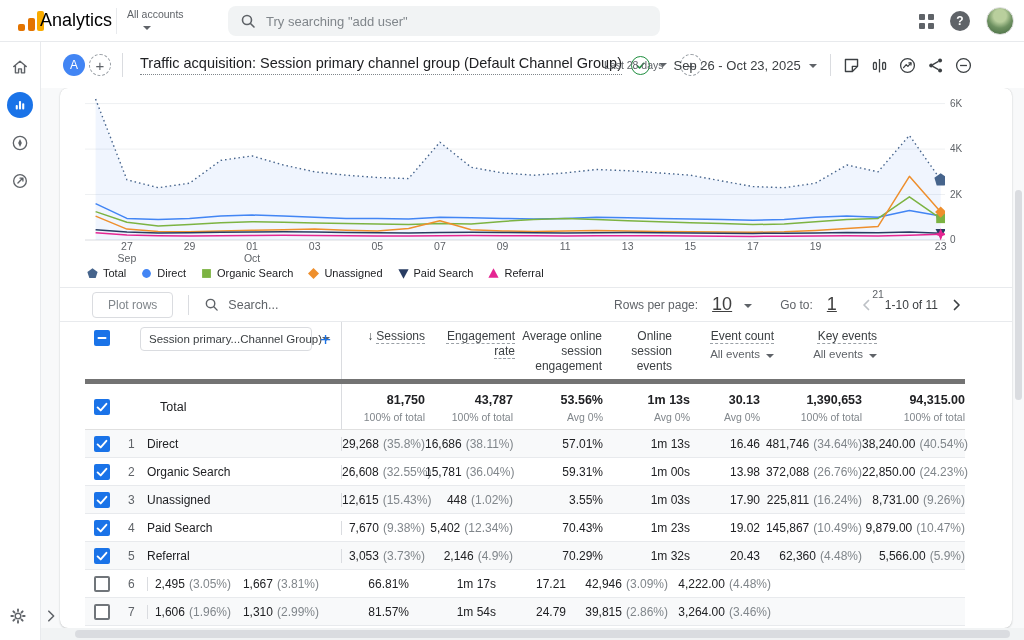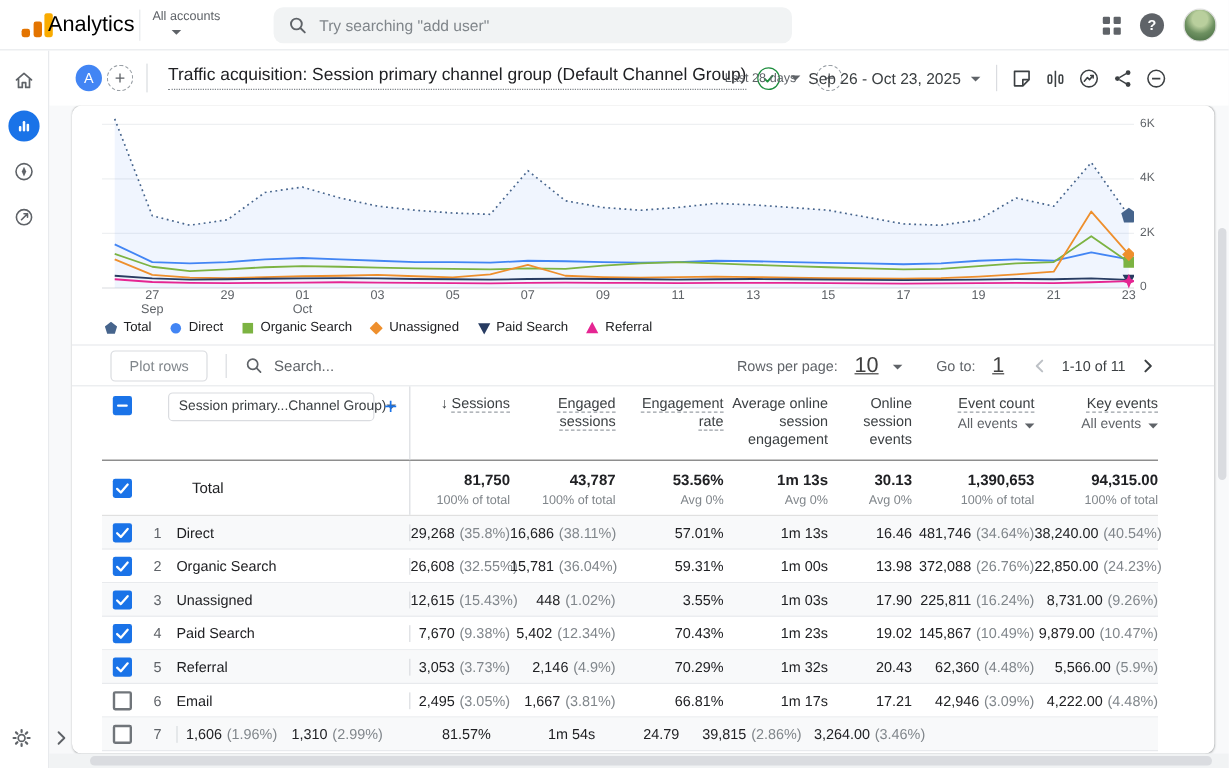--- a/index.html
+++ b/index.html
@@ -79,21 +79,21 @@
   .tsearch { display:flex; align-items:center; gap:9px; color:#5f6368; font-size:12.5px; }
   .pager { margin-left:auto; padding-right:48px; display:flex; align-items:center; font-size:12px; color:#5f6368; }
   .pager .val { color:#404040; font-size:18px;text-decoration:underline; }
   .rpp-val { margin-left:14px; } .rpp-caret { margin:2px 0 0 12px; }
   .goto-lab { margin-left:28px; } .goto-val { margin-left:14px; }
   .chev { margin-left:22px; display:flex; align-items:center; }
   .range { margin:0 10px; color:#3c4043; }
 
   
   .thead { position:absolute; left:25px; top:234px; width:880px; height:62px; display:flex;
-           border-bottom:1px solid #737373; }
+           border-bottom:5px solid #737373; }
   .cell-check { width:40px; padding:8px 0 0 9px; }
   .cell-dim { width:216px; padding:5px 0 0 15px; display:flex; align-items:flex-start; gap:8px; }
   .dim-select { width:172px; border:1px solid #dadce0; border-radius:4px; padding:5px 8px; font-size:11.5px;
                 color:#3c4043; display:flex; align-items:center; justify-content:space-between; white-space:nowrap; }
   .dim-plus { color:#1a73e8; font-size:19px; line-height:22px; margin-top:2px; }
   .hcell { text-align:right; padding-top:7px; font-size:12px; color:#3c4043; line-height:15px; }
   .hcell .u { text-decoration:underline dashed #9aa0a6 1px; text-underline-offset:3px; }
   .hfilter { margin-top:3px; color:#5f6368; font-size:11.5px; }
   .hfilter .caret { margin-left:6px; }
   .sortarrow { font-size:12px; margin-right:3px; color:#3c4043; }
@@ -290,21 +290,21 @@
 Oct</span>
       <span class="xtick" style="left: 234.7px;">03</span>
       <span class="xtick" style="left: 297.3px;">05</span>
       <span class="xtick" style="left: 359.9px;">07</span>
       <span class="xtick" style="left: 422.5px;">09</span>
       <span class="xtick" style="left: 485.1px;">11</span>
       <span class="xtick" style="left: 547.7px;">13</span>
       <span class="xtick" style="left: 610.3px;">15</span>
       <span class="xtick" style="left: 672.9px;">17</span>
       <span class="xtick" style="left: 735.5px;">19</span>
-      <span class="xtick" style="left: 798.1px;">21</span>
+      <span class="xtick" style="left: 798.1px; margin-top: 48px;">21</span>
       <span class="xtick" style="left: 860.7px;">23</span>
     </div>
   <div class="legend" id="legend">
       <div class="legend-item">
         <svg width="11" height="11" viewBox="0 0 11 11">
           <polygon points="5.5,0.2 10.6,4.0 8.7,10.1 2.3,10.1 0.4,4.0" fill="#46648c"></polygon>
         </svg>
         <span>Total</span>
       </div>
       <div class="legend-item">
@@ -381,23 +381,20 @@
     <div class="cell-dim">
       <div class="dim-select">
         <span>Session primary...Channel Group)</span>
         <span class="caret"></span>
       </div>
       <div class="dim-plus">+</div>
     </div>
   <div class="hcell sep" style="width: 84px;">
         <div><span class="sortarrow">↓</span><span class="u">Sessions</span></div>
       </div>
-      <div class="hcell" style="width: 88px;">
-        <div><span class="u">Engaged sessions</span></div>
-      </div>
       <div class="hcell" style="width: 90px;">
         <div><span class="u">Engagement rate</span></div>
       </div>
       <div class="hcell" style="width: 87px;">
         <div><span>Average online session engagement</span></div>
       </div>
       <div class="hcell" style="width: 70px;">
         <div><span>Online session events</span></div>
       </div>
       <div class="hcell" style="width: 102px;">
@@ -528,21 +525,20 @@
         <div class="mcell" style="width: 87px;"><span class="mval">1m 32s</span></div>
         <div class="mcell" style="width: 70px;"><span class="mval">20.43</span></div>
         <div class="mcell" style="width: 102px;"><span class="mval">62,360</span><span class="mpct">(4.48%)</span></div>
         <div class="mcell" style="width: 103px;"><span class="mval">5,566.00</span><span class="mpct">(5.9%)</span></div>
       </div>
       <div class="drow">
         <div class="cell-check">
           <div class="cb un"></div>
         </div>
         <div class="cell-num">6</div>
-        <div class="cell-name">Email</div>
         <div class="mcell sep" style="width: 84px;"><span class="mval">2,495</span><span class="mpct">(3.05%)</span></div>
         <div class="mcell" style="width: 88px;"><span class="mval">1,667</span><span class="mpct">(3.81%)</span></div>
         <div class="mcell" style="width: 90px;"><span class="mval">66.81%</span></div>
         <div class="mcell" style="width: 87px;"><span class="mval">1m 17s</span></div>
         <div class="mcell" style="width: 70px;"><span class="mval">17.21</span></div>
         <div class="mcell" style="width: 102px;"><span class="mval">42,946</span><span class="mpct">(3.09%)</span></div>
         <div class="mcell" style="width: 103px;"><span class="mval">4,222.00</span><span class="mpct">(4.48%)</span></div>
       </div>
       <div class="drow odd">
         <div class="cell-check">

